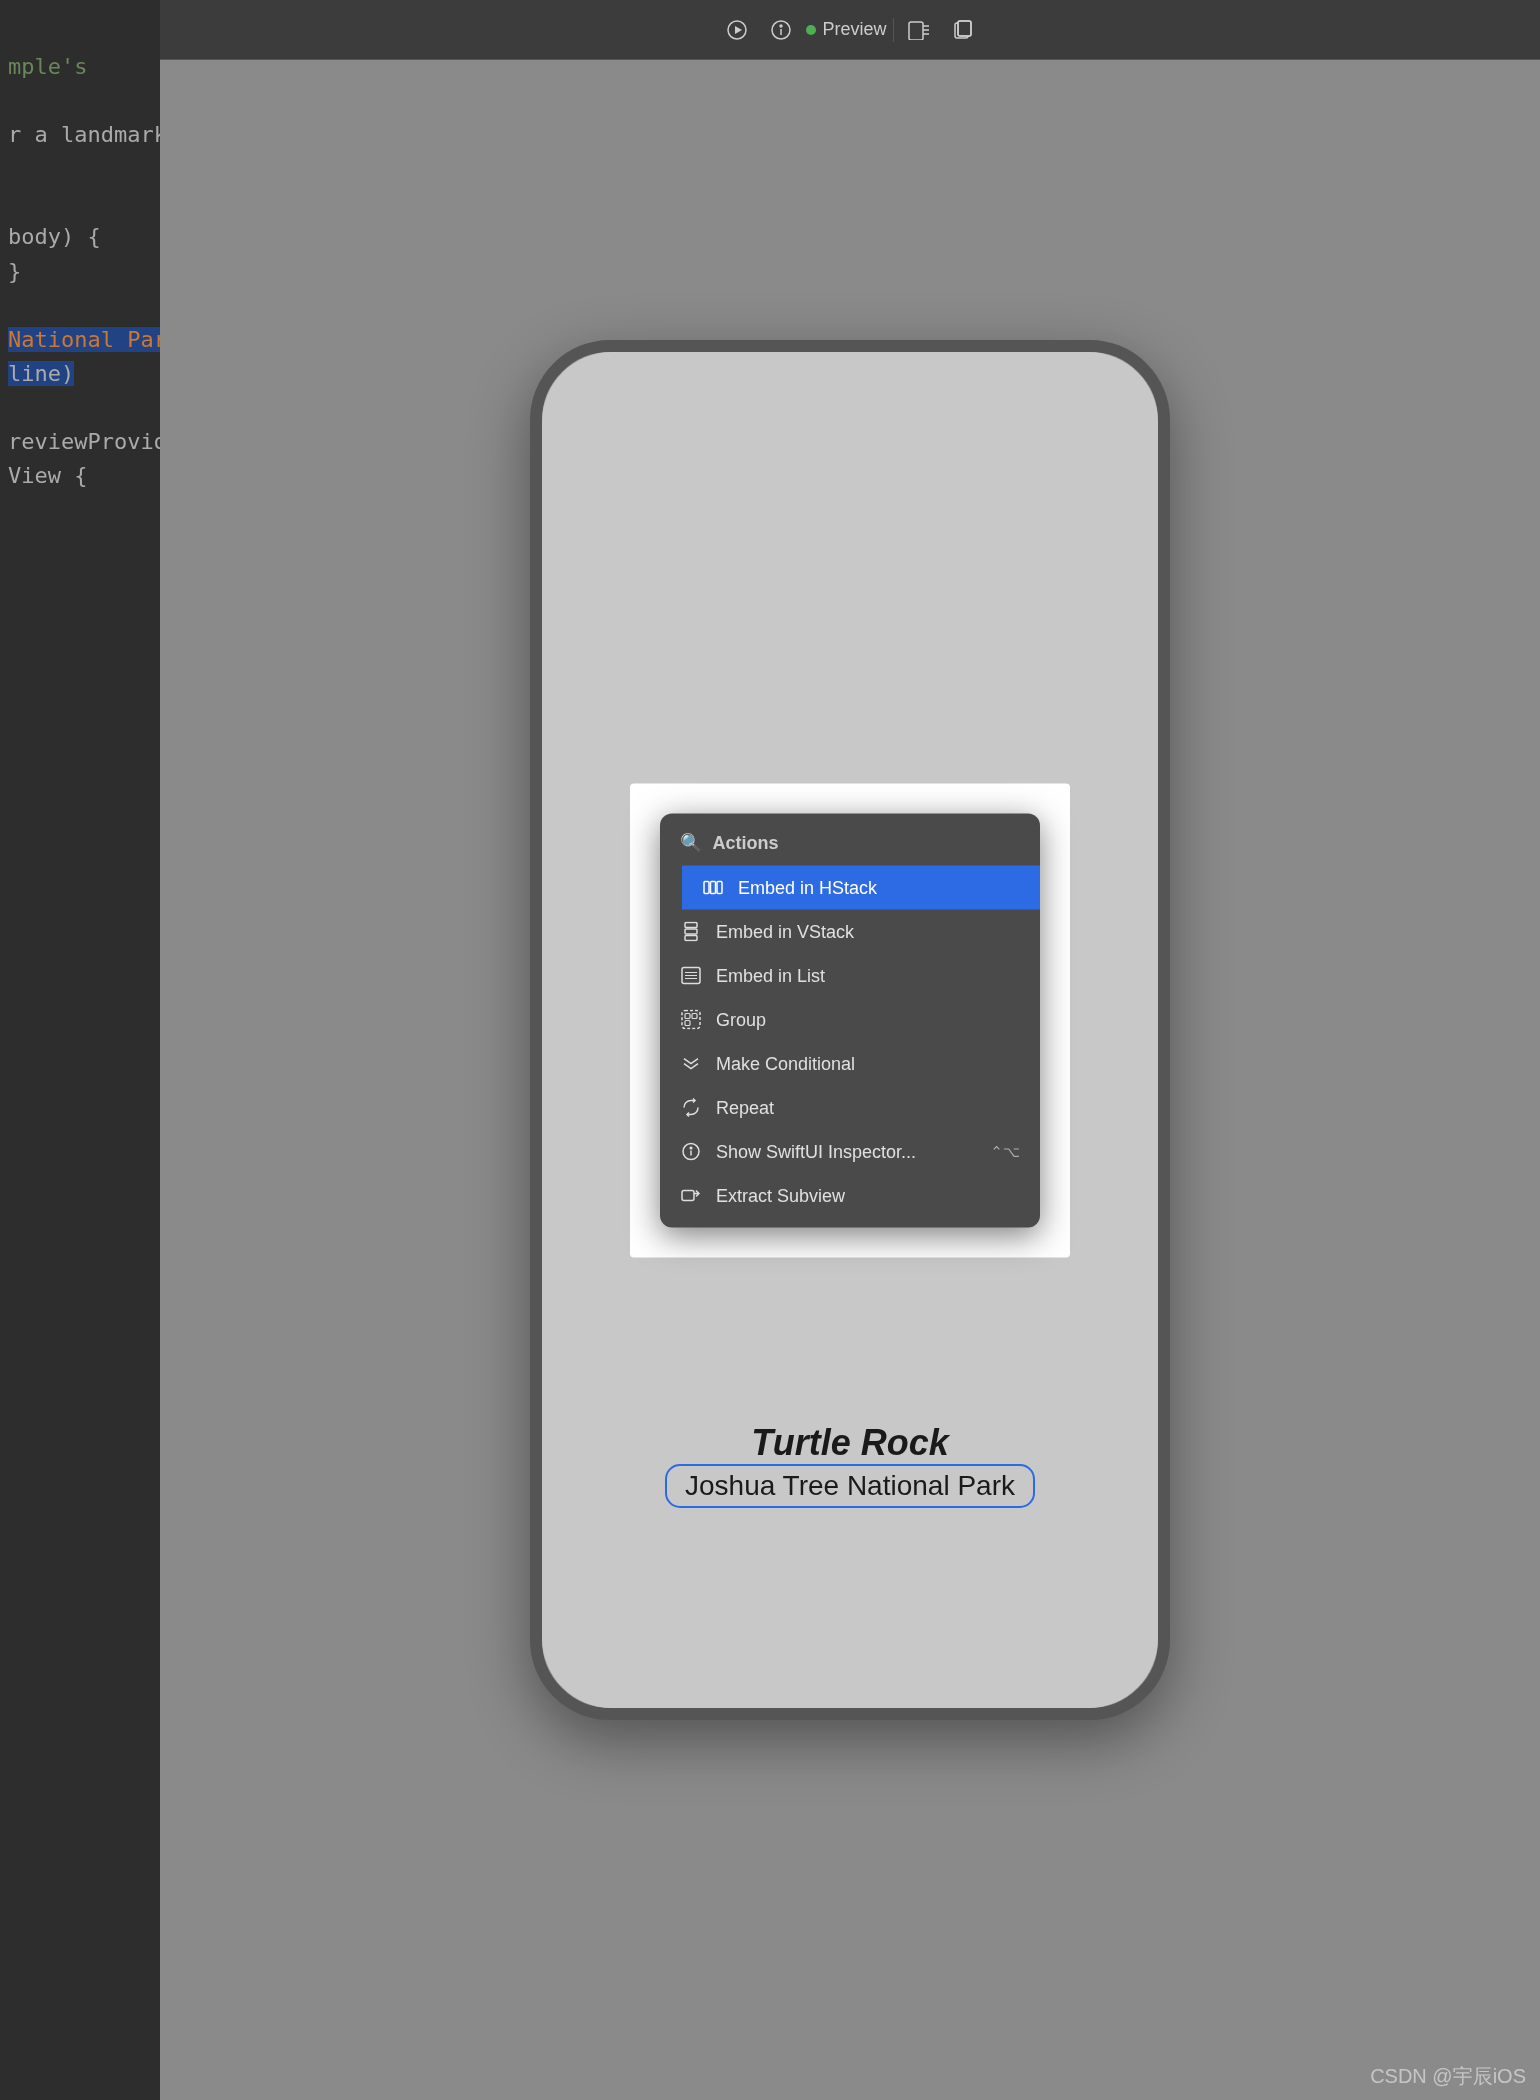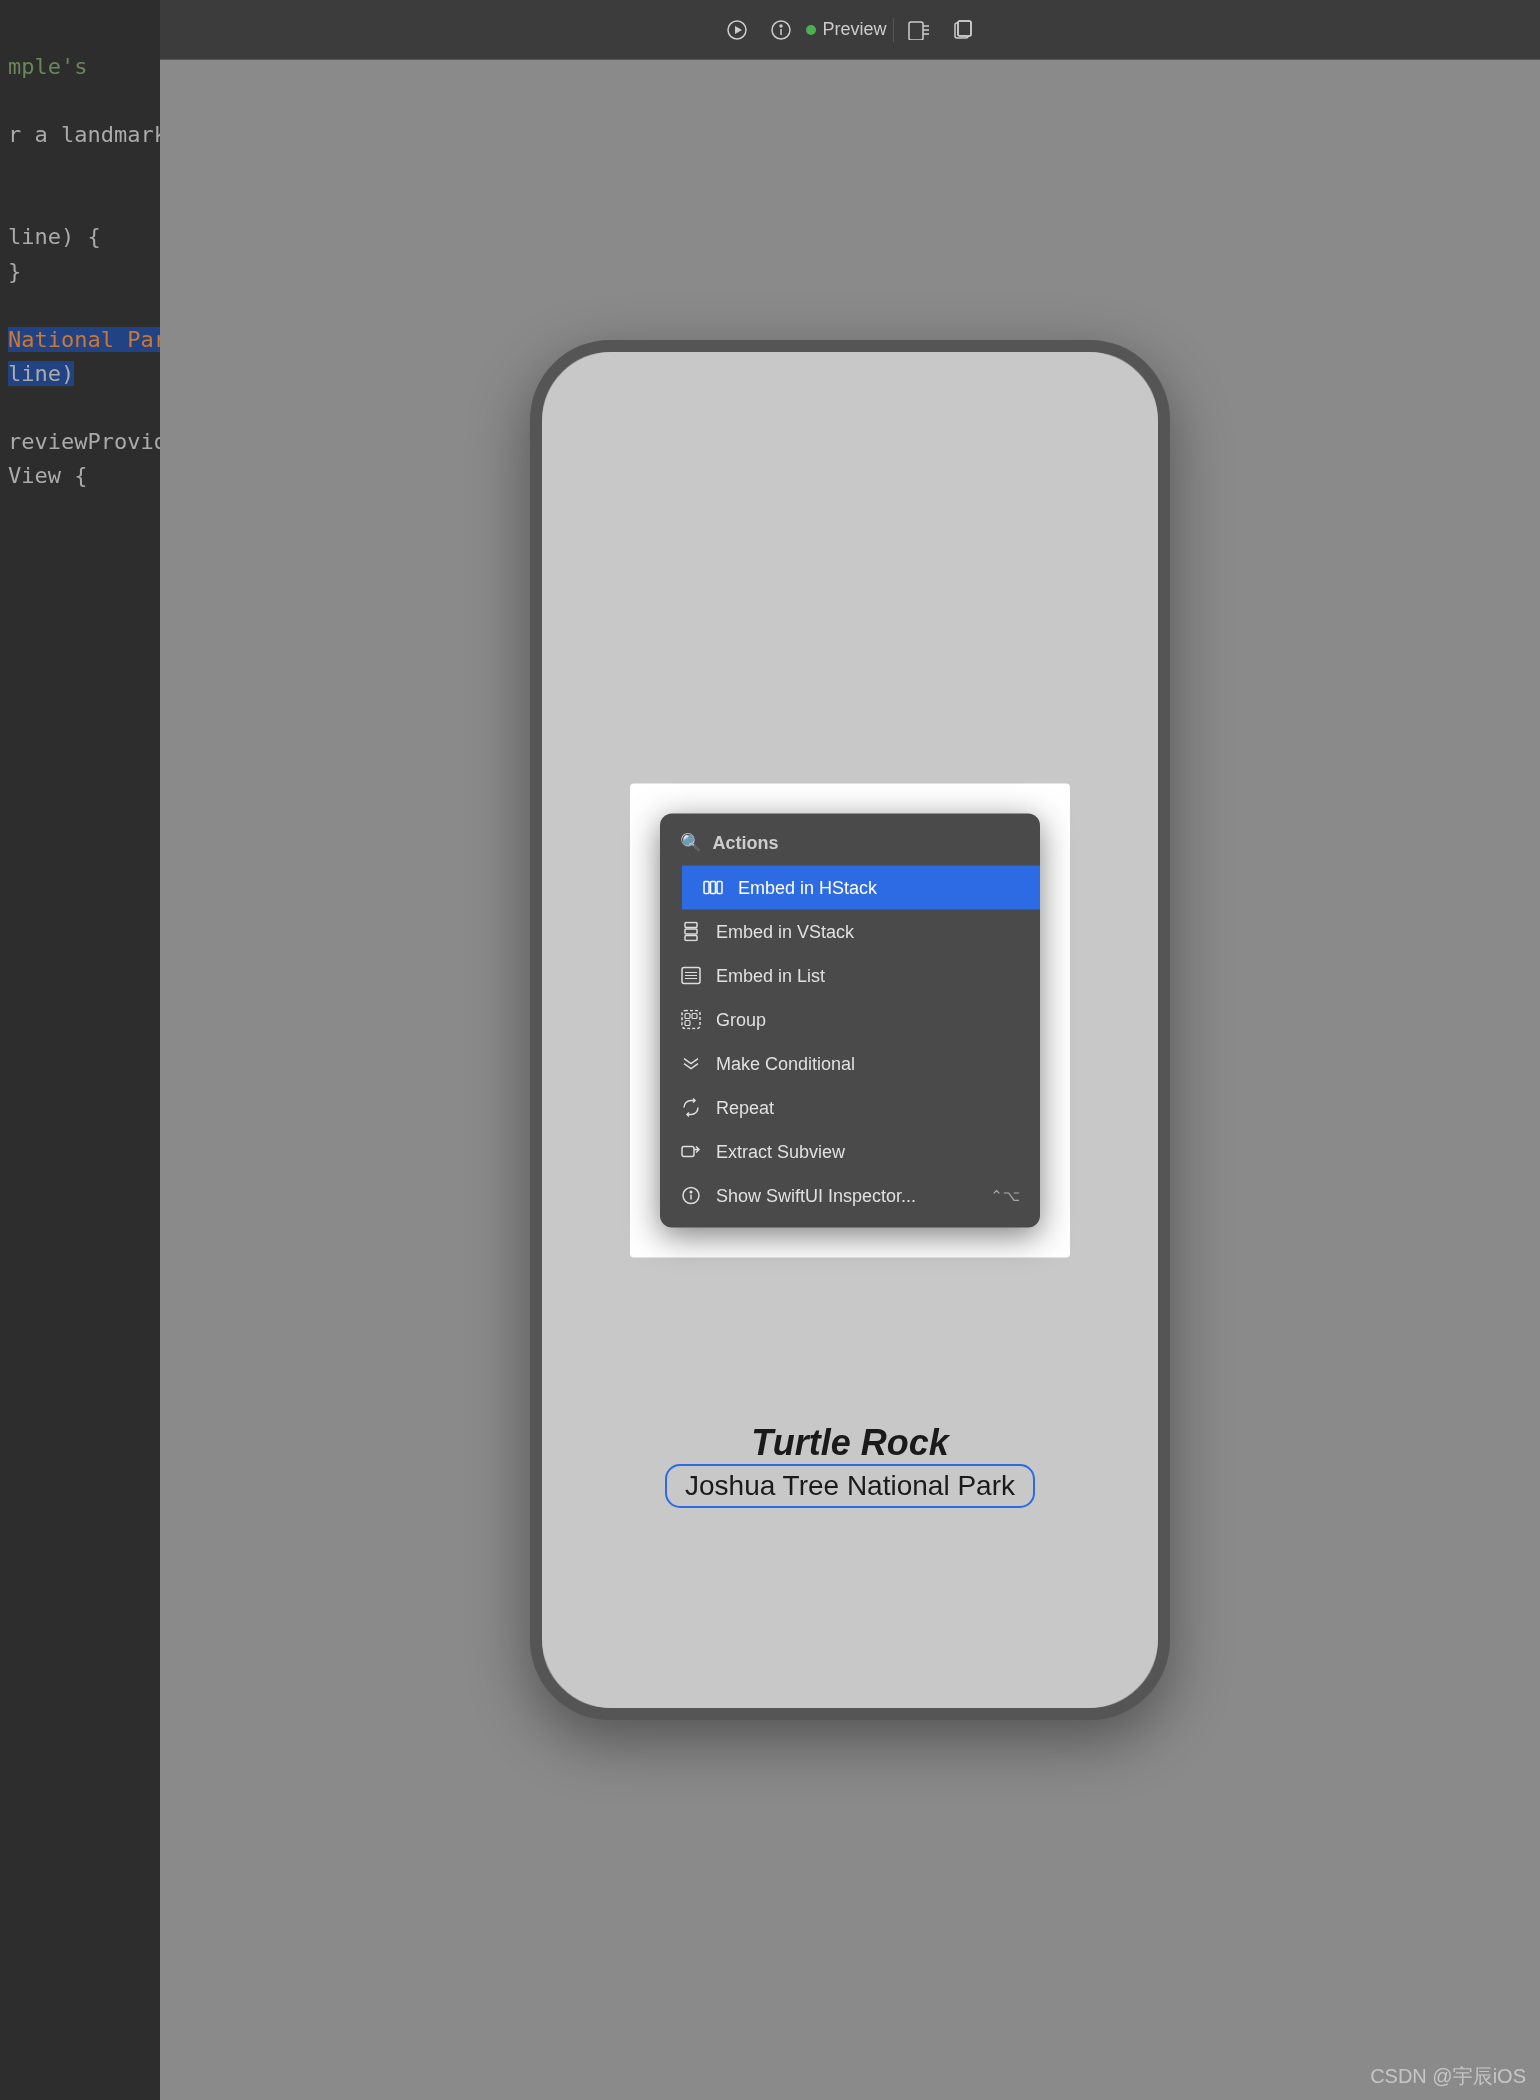--- a/index.html
+++ b/index.html
@@ -308,21 +308,21 @@
   <span>body</span>
 </div>
 
 <div class="code-panel">
   <div style="margin-top: 40px;">
     <div class="code-line"><span style="color:#6a8759">mple's</span></div>
     <div class="code-line">&nbsp;</div>
     <div class="code-line"><span style="color:#aaa">r a landmark.</span></div>
     <div class="code-line">&nbsp;</div>
     <div class="code-line">&nbsp;</div>
-    <div class="code-line"><span style="color:#aaa">line) {</span></div>
+    <div class="code-line"><span style="color:#aaa">body) {</span></div>
     <div class="code-line"><span style="color:#aaa">}</span></div>
     <div class="code-line">&nbsp;</div>
     <div class="code-line"><span class="code-highlight" style="color:#cc7832">National Park")</span></div>
     <div class="code-line"><span class="code-highlight" style="color:#aaa">line)</span></div>
     <div class="code-line">&nbsp;</div>
     <div class="code-line"><span style="color:#aaa">reviewProvider</span></div>
     <div class="code-line"><span style="color:#aaa">View {</span></div>
   </div>
 </div>
 
@@ -446,39 +446,39 @@
                   <path d="M17 10 C17 14 14 17 10 17 L6 17" stroke="#ddd" stroke-width="1.5" fill="none"></path>
                   <polyline points="8,15 6,17 8,19" stroke="#ddd" stroke-width="1.5" fill="none"></polyline>
                 </svg>
               </span>
               <span class="item-label">Repeat</span>
             </div>
 
             <div class="context-menu-item">
               <span class="item-icon">
                 <svg class="icon-svg" viewBox="0 0 20 20">
-                  <rect x="1" y="5" width="12" height="10" rx="2" stroke="#ddd" stroke-width="1.5"></rect>
-                  <path d="M13 8 L18 8 M15 5 L18 8 L15 11" stroke="#ddd" stroke-width="1.5" fill="none"></path>
-                </svg>
-              </span>
-              <span class="item-label">Extract Subview</span>
-            </div>
-
-            <div class="context-menu-item">
-              <span class="item-icon">
-                <svg class="icon-svg" viewBox="0 0 20 20">
                   <circle cx="10" cy="10" r="8" stroke="#ddd" stroke-width="1.5"></circle>
                   <line x1="10" y1="9" x2="10" y2="14" stroke="#ddd" stroke-width="1.5"></line>
                   <circle cx="10" cy="6.5" r="0.8" fill="#ddd"></circle>
                 </svg>
               </span>
               <span class="item-label">Show SwiftUI Inspector...</span>
               <span class="item-shortcut">⌃⌥</span>
             </div>
 
+            <div class="context-menu-item">
+              <span class="item-icon">
+                <svg class="icon-svg" viewBox="0 0 20 20">
+                  <rect x="1" y="5" width="12" height="10" rx="2" stroke="#ddd" stroke-width="1.5"></rect>
+                  <path d="M13 8 L18 8 M15 5 L18 8 L15 11" stroke="#ddd" stroke-width="1.5" fill="none"></path>
+                </svg>
+              </span>
+              <span class="item-label">Extract Subview</span>
+            </div>
+
           </div>
         </div>
       </div>
 
     </div>
   </div>
 
   <div class="watermark">CSDN @宇辰iOS</div>
 
 </div>

